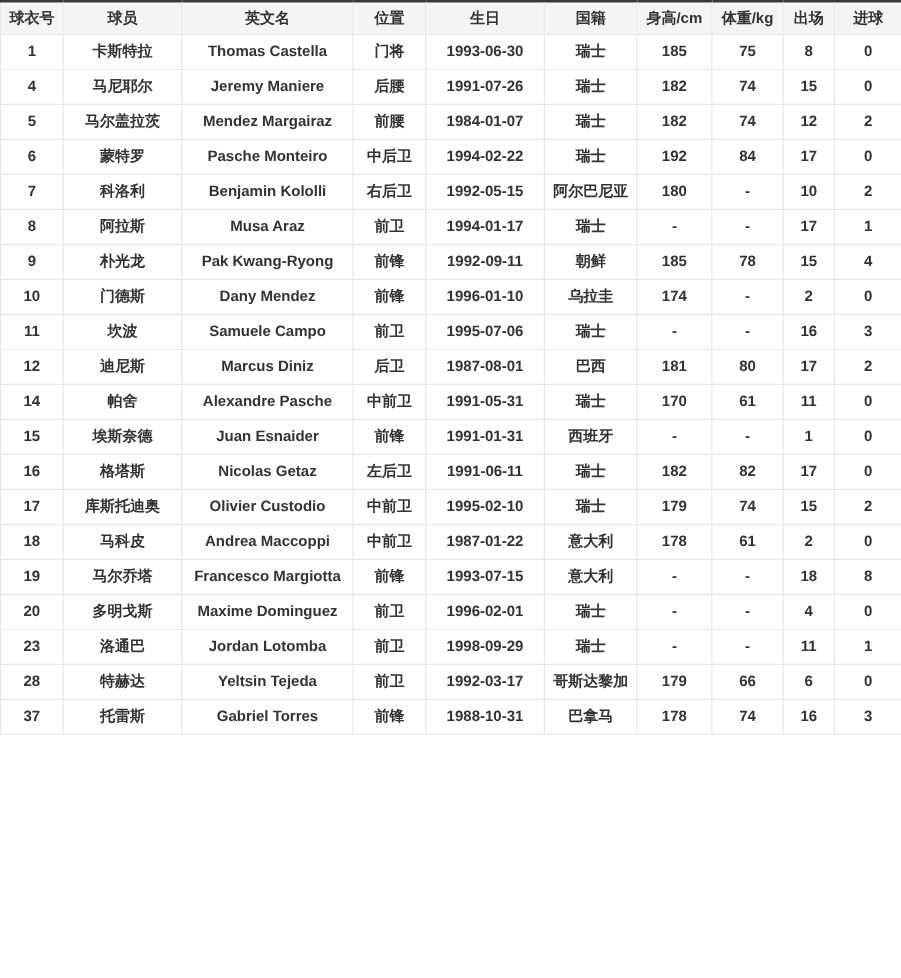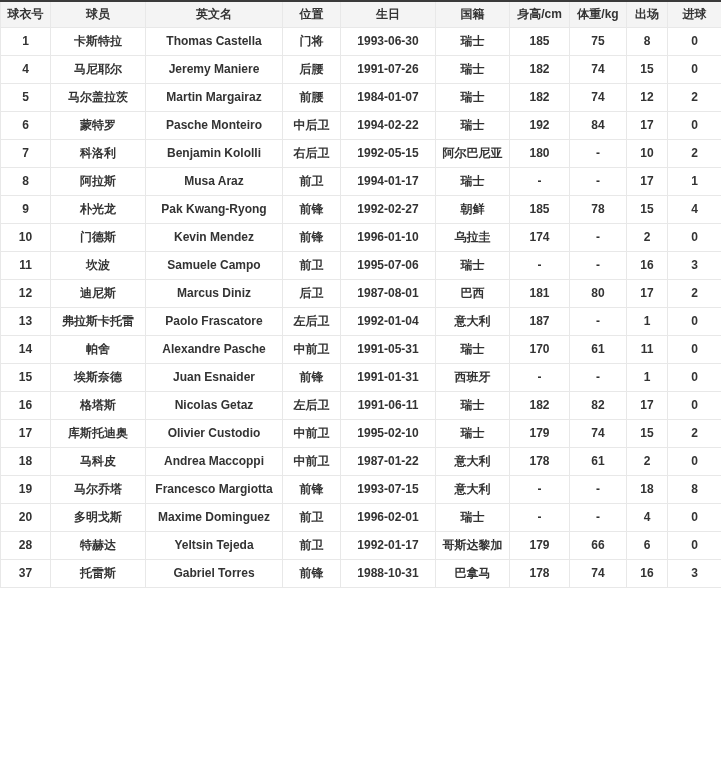--- a/index.html
+++ b/index.html
@@ -111,21 +111,21 @@
           <td>1991-07-26</td>
           <td>瑞士</td>
           <td>182</td>
           <td>74</td>
           <td>15</td>
           <td>0</td>
         </tr>
         <tr>
           <td>5</td>
           <td>马尔盖拉茨</td>
-          <td>Martin Margairaz</td>
+          <td>Mendez Margairaz</td>
           <td>前腰</td>
           <td>1984-01-07</td>
           <td>瑞士</td>
           <td>182</td>
           <td>74</td>
           <td>12</td>
           <td>2</td>
         </tr>
         <tr>
           <td>6</td>
@@ -161,31 +161,31 @@
           <td>-</td>
           <td>-</td>
           <td>17</td>
           <td>1</td>
         </tr>
         <tr>
           <td>9</td>
           <td>朴光龙</td>
           <td>Pak Kwang-Ryong</td>
           <td>前锋</td>
-          <td>1992-02-27</td>
+          <td>1992-09-11</td>
           <td>朝鲜</td>
           <td>185</td>
           <td>78</td>
           <td>15</td>
           <td>4</td>
         </tr>
         <tr>
           <td>10</td>
           <td>门德斯</td>
-          <td>Kevin Mendez</td>
+          <td>Dany Mendez</td>
           <td>前锋</td>
           <td>1996-01-10</td>
           <td>乌拉圭</td>
           <td>174</td>
           <td>-</td>
           <td>2</td>
           <td>0</td>
         </tr>
         <tr>
           <td>11</td>
@@ -205,32 +205,20 @@
           <td>Marcus Diniz</td>
           <td>后卫</td>
           <td>1987-08-01</td>
           <td>巴西</td>
           <td>181</td>
           <td>80</td>
           <td>17</td>
           <td>2</td>
         </tr>
         <tr>
-          <td>13</td>
-          <td>弗拉斯卡托雷</td>
-          <td>Paolo Frascatore</td>
-          <td>左后卫</td>
-          <td>1992-01-04</td>
-          <td>意大利</td>
-          <td>187</td>
-          <td>-</td>
-          <td>1</td>
-          <td>0</td>
-        </tr>
-        <tr>
           <td>14</td>
           <td>帕舍</td>
           <td>Alexandre Pasche</td>
           <td>中前卫</td>
           <td>1991-05-31</td>
           <td>瑞士</td>
           <td>170</td>
           <td>61</td>
           <td>11</td>
           <td>0</td>
@@ -301,25 +289,37 @@
           <td>Maxime Dominguez</td>
           <td>前卫</td>
           <td>1996-02-01</td>
           <td>瑞士</td>
           <td>-</td>
           <td>-</td>
           <td>4</td>
           <td>0</td>
         </tr>
         <tr>
+          <td>23</td>
+          <td>洛通巴</td>
+          <td>Jordan Lotomba</td>
+          <td>前卫</td>
+          <td>1998-09-29</td>
+          <td>瑞士</td>
+          <td>-</td>
+          <td>-</td>
+          <td>11</td>
+          <td>1</td>
+        </tr>
+        <tr>
           <td>28</td>
           <td>特赫达</td>
           <td>Yeltsin Tejeda</td>
           <td>前卫</td>
-          <td>1992-01-17</td>
+          <td>1992-03-17</td>
           <td>哥斯达黎加</td>
           <td>179</td>
           <td>66</td>
           <td>6</td>
           <td>0</td>
         </tr>
         <tr>
           <td>37</td>
           <td>托雷斯</td>
           <td>Gabriel Torres</td>

